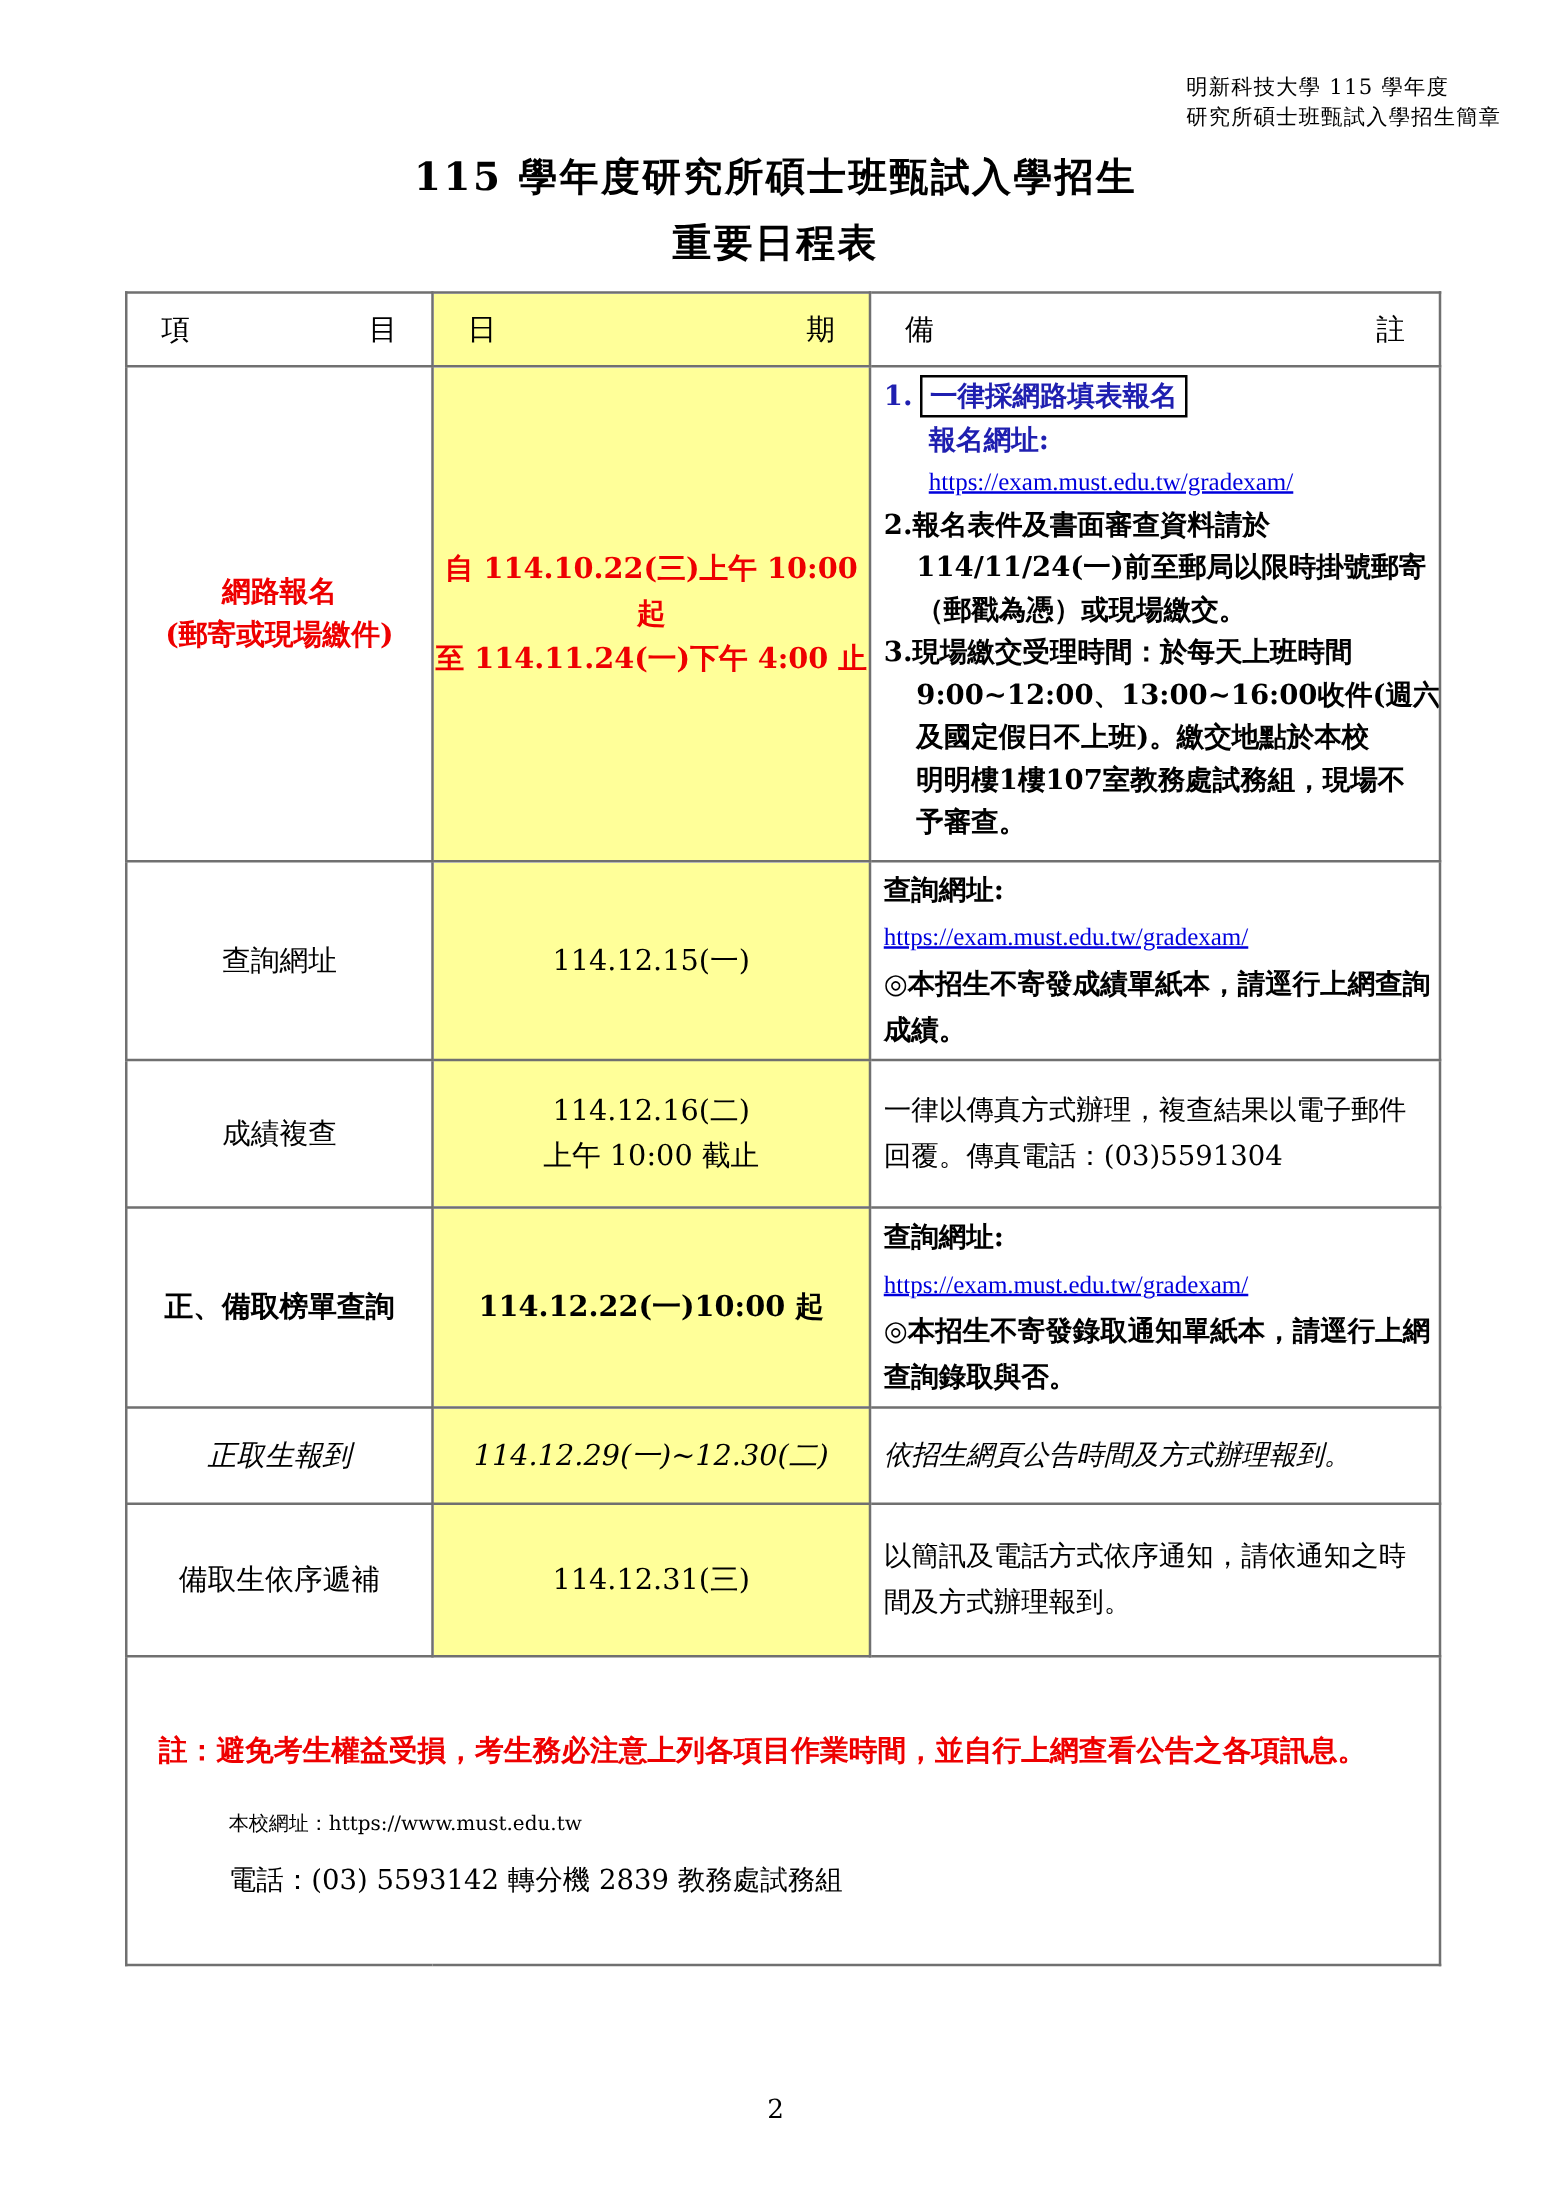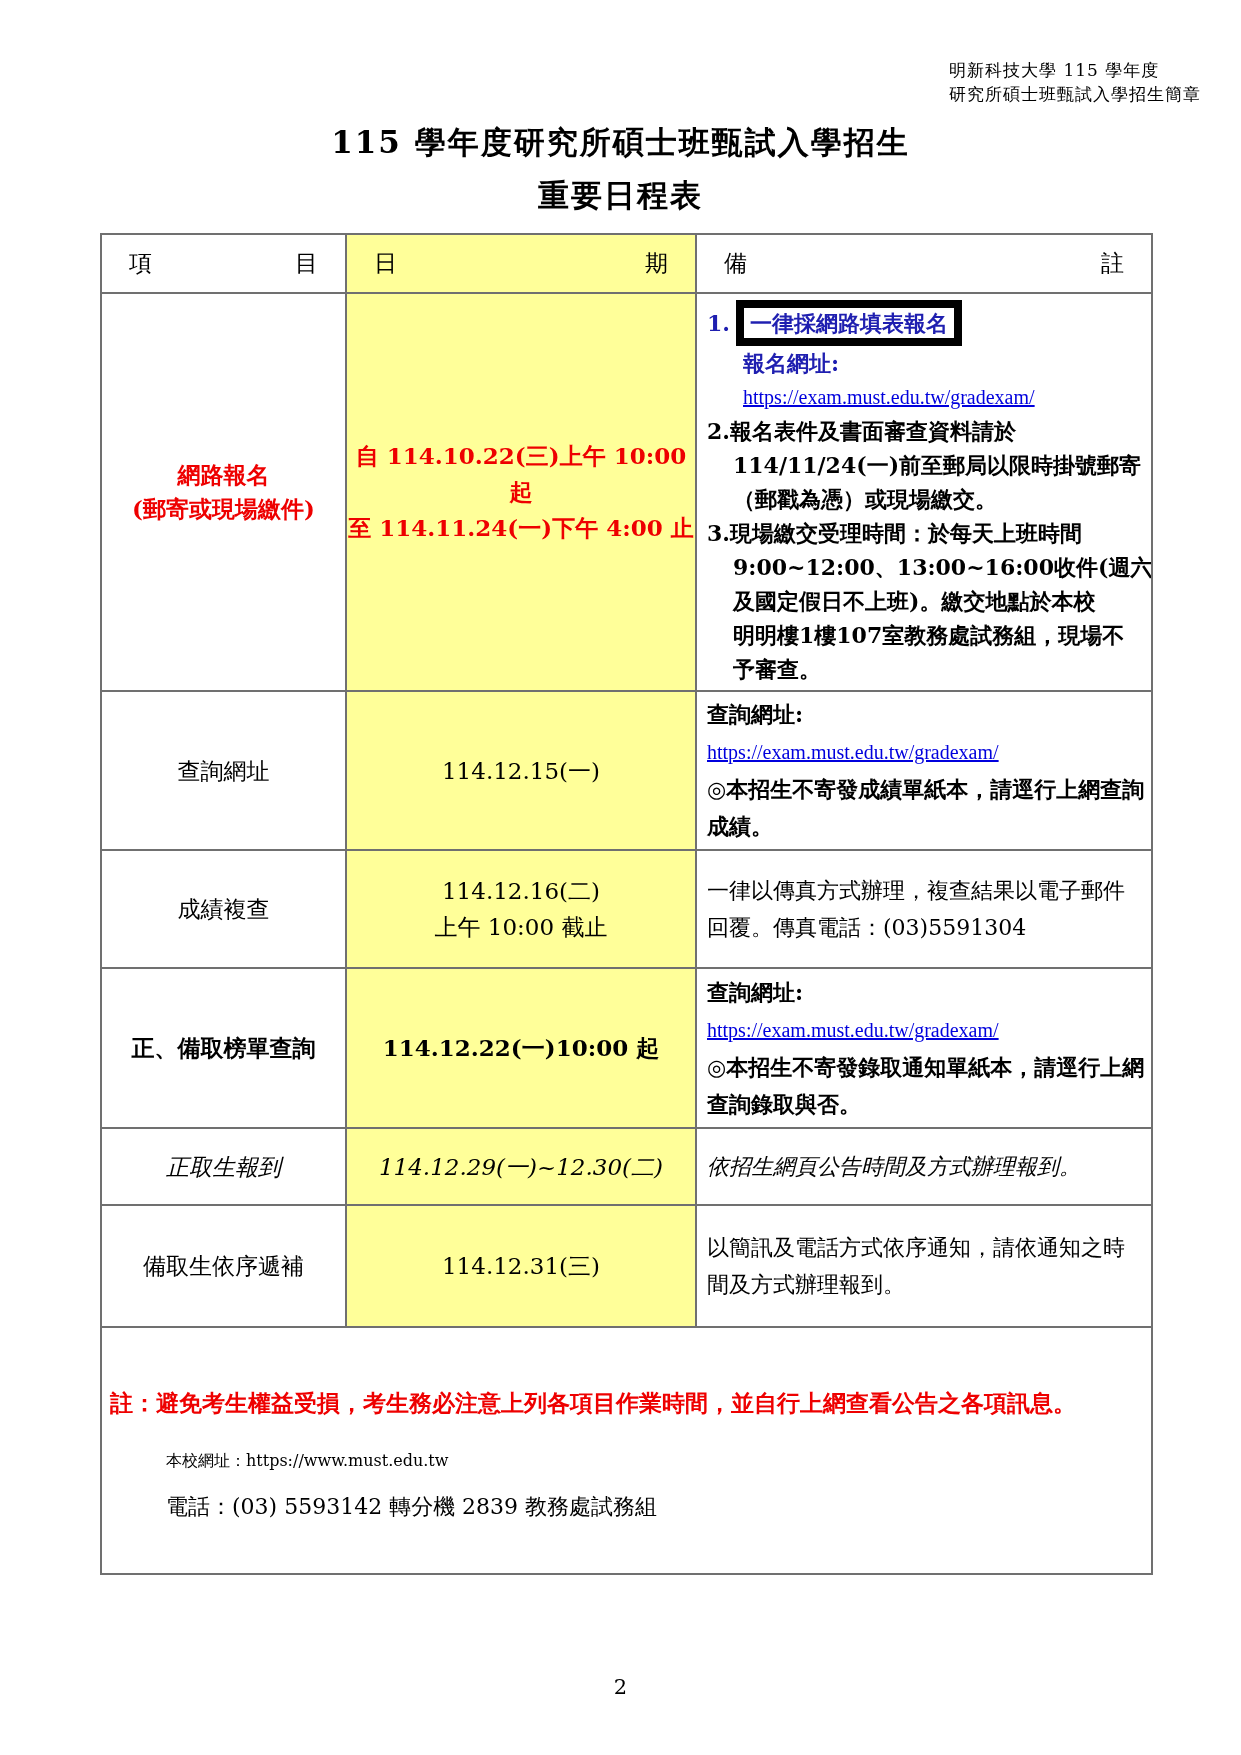--- a/index.html
+++ b/index.html
@@ -55,26 +55,26 @@
     font-size:20px;
     font-family:Liberation Serif, serif;
   }
 
   
   td.note-top { vertical-align:top; padding-top:6px; }
   .nline { line-height:34px; white-space:nowrap; }
   .ind1 { padding-left:36px; }
   .ind2 { padding-left:26px; }
   .boxed {
-    display:inline-block; border:8px solid #000000;
+    display:inline-block; border:2px solid #000000;
     padding:0 6px; line-height:30px; margin-left:6px;
   }
 
   
-  td.foot { vertical-align:top; padding:58px 6px 0 8px;margin-left:48px; }
+  td.foot { vertical-align:top; padding:58px 6px 0 25px;margin-left:48px; }
   .foot-note { font-size:23px; font-weight:bold; color:#ee0000; line-height:34px; }
   .foot-line { font-size:16px; margin:26px 0 0 56px; line-height:30px; }
   .foot-line2 { font-size:22px; margin:16px 0 0 56px; line-height:30px; }
 
   .page-number {
     position:absolute; left:0; top:1675px; width:1241px;
     text-align:center; font-size:21px;
   }
 </style>
 </head>

